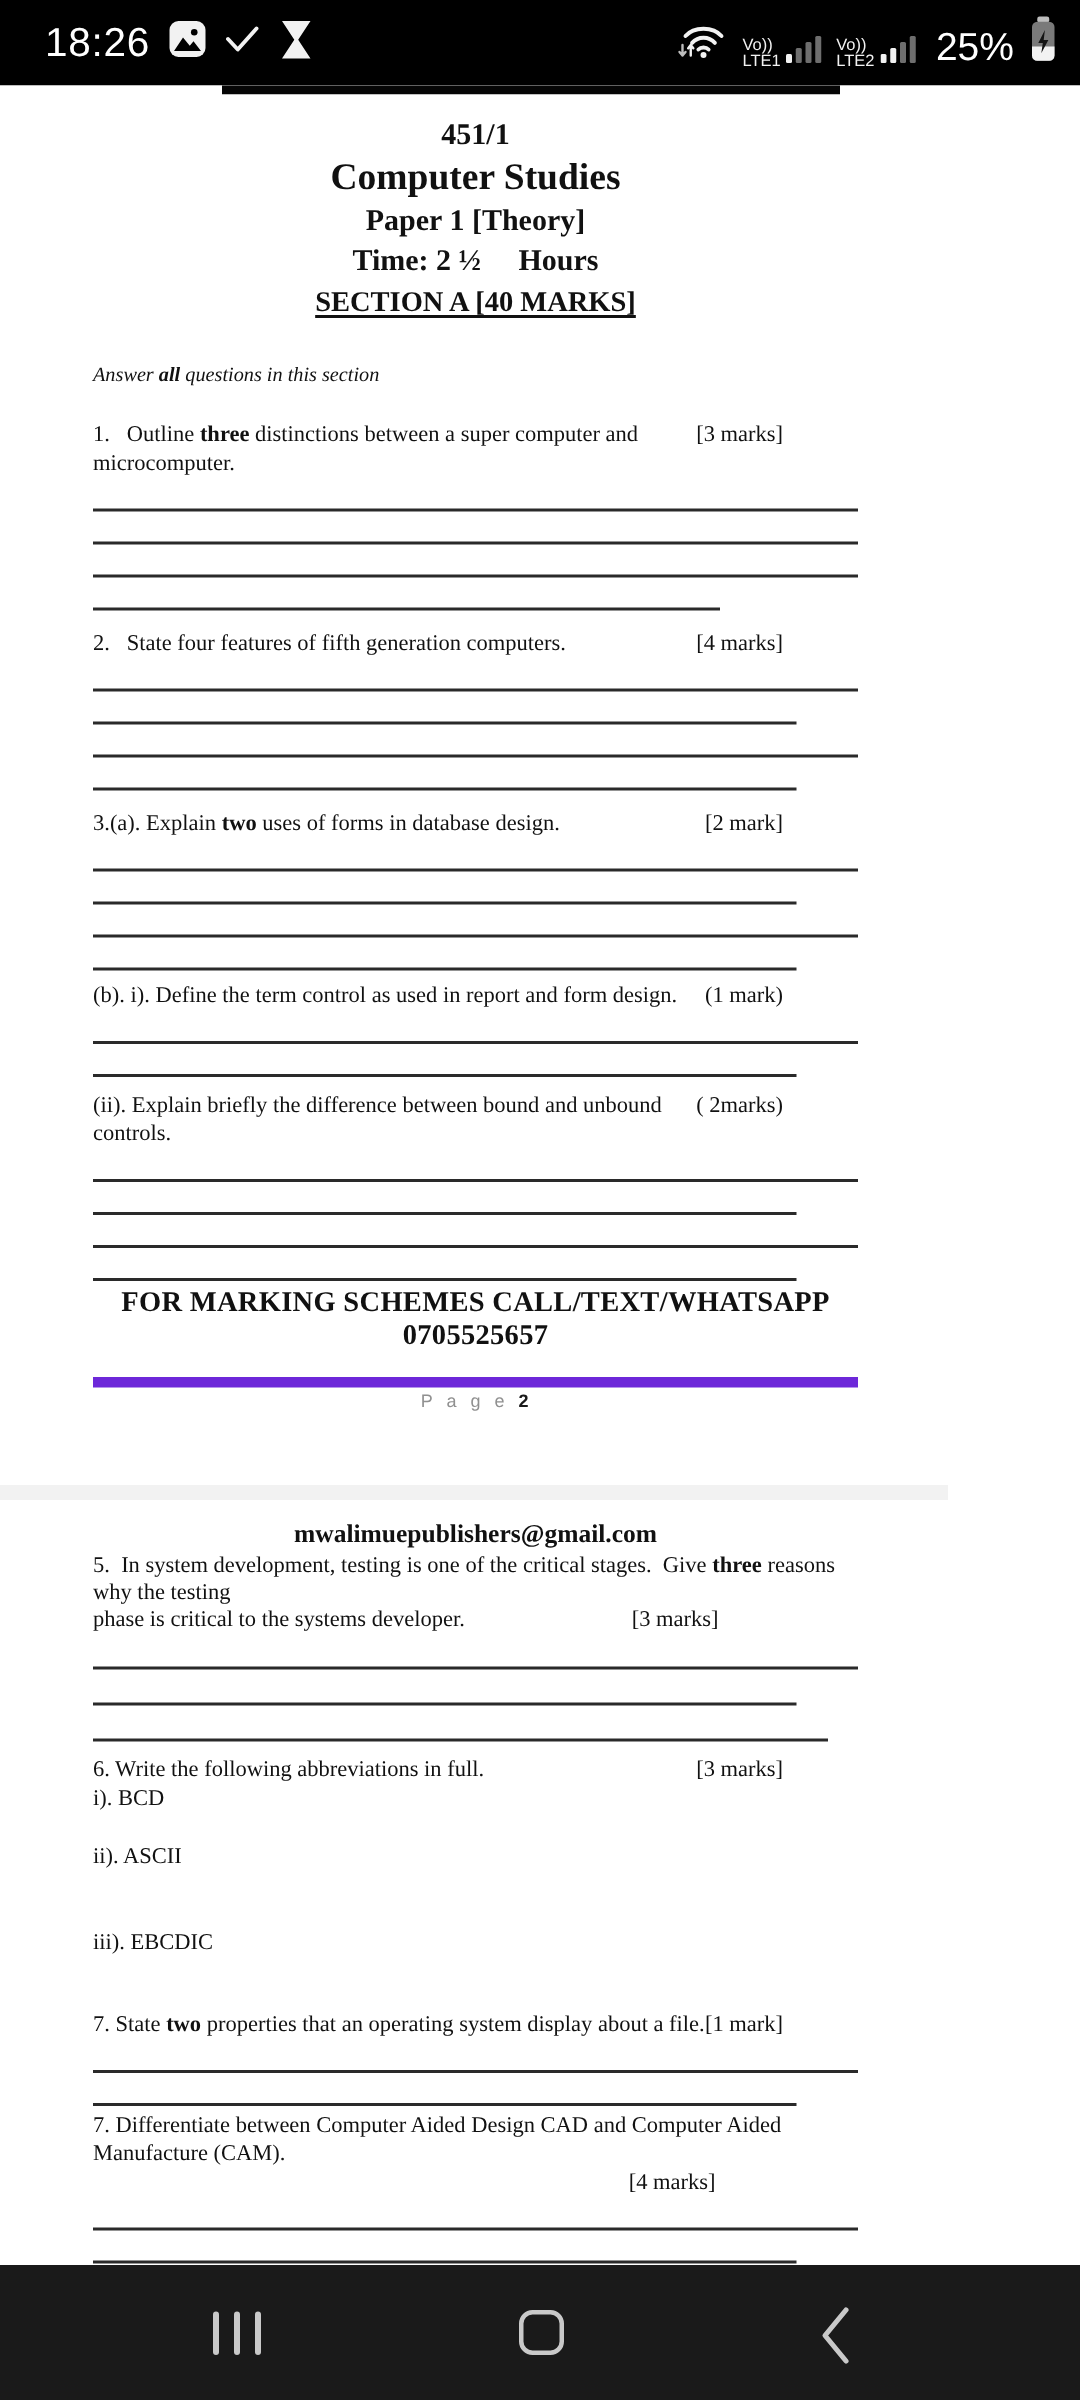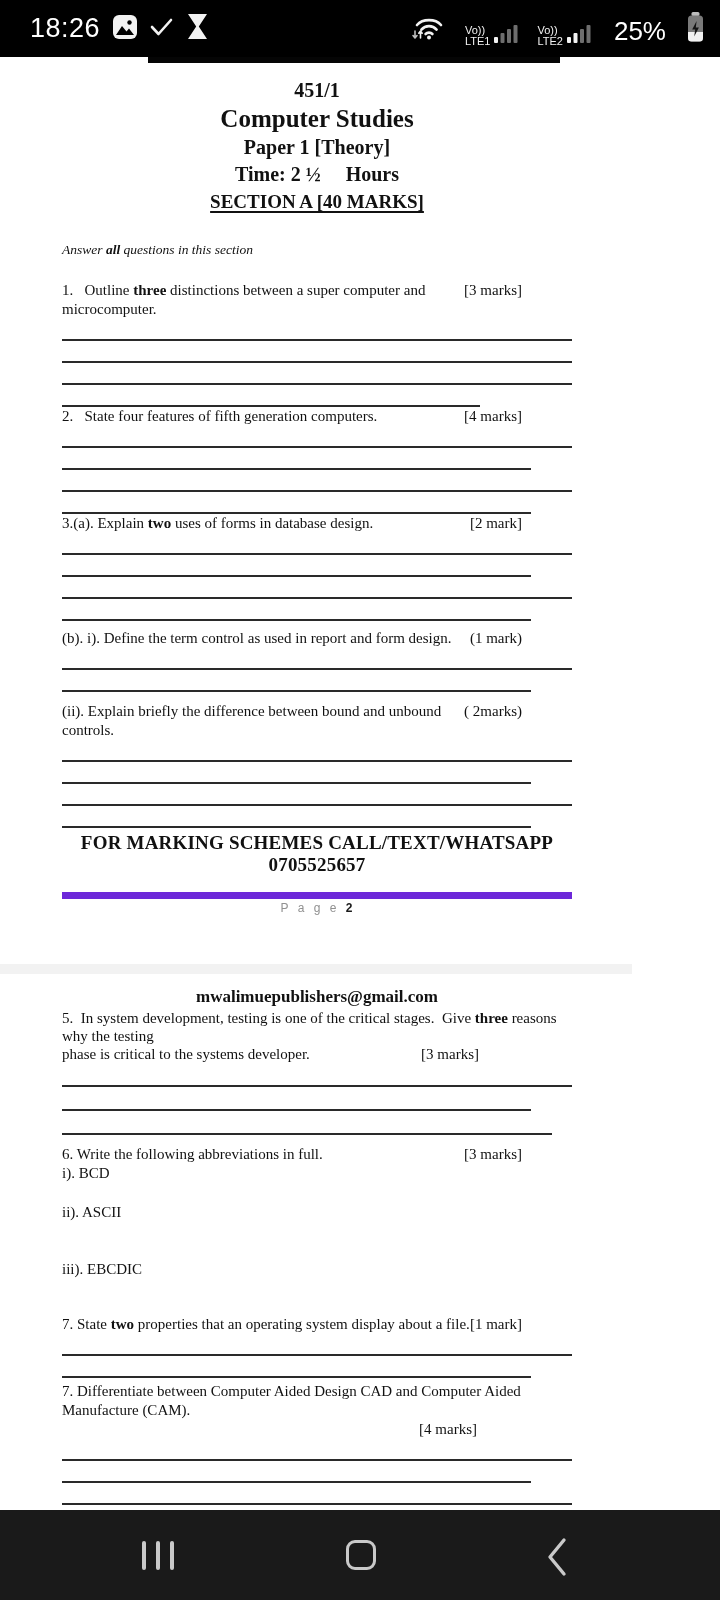--- a/index.html
+++ b/index.html
@@ -3,21 +3,21 @@
 <meta charset="utf-8">
 <style>
   html,body{margin:0;padding:0;background:#000;}
   .phone{position:relative;width:720px;height:1600px;overflow:hidden;background:#fff;font-family:"Liberation Sans",sans-serif;}
 
   
   .status-bar{position:absolute;top:0;left:0;width:720px;height:57px;background:#000;color:#fff;
     display:flex;align-items:center;justify-content:space-between;padding:0 14px 0 30px;box-sizing:border-box;}
   .sb-left{display:flex;align-items:center;gap:12px;}
   .sb-time{font-size:27px;letter-spacing:.5px;}
-  .sb-right{display:flex;align-items:flex-end;gap:19px;}
+  .sb-right{display:flex;align-items:flex-end;gap:9px;}
   .sim-group{display:flex;align-items:flex-end;gap:4px;}
   .sim-labels{display:flex;flex-direction:column;align-items:flex-start;line-height:11px;font-size:11px;color:#f2f2f2;}
   .sb-batt-pct{font-size:26px;margin-left:4px;}
   .icon-svg{display:block;}
 
   
   .top-line-row{position:absolute;top:57px;left:0;width:720px;height:6px;background:#fff;}
   .top-line{margin-left:148px;width:412px;height:6px;background:#050505;}
 
   
@@ -27,21 +27,21 @@
 
   .doc-header{text-align:center;padding-top:15px;}
   .h-code{font-size:20px;font-weight:bold;line-height:25px;}
   .h-subject{font-size:25px;font-weight:bold;line-height:31px;}
   .h-paper{font-size:20px;font-weight:bold;line-height:27px;}
   .h-time{font-size:20px;font-weight:bold;line-height:27px;white-space:pre;}
   .h-section{font-size:19px;font-weight:bold;line-height:27px;text-decoration:underline;text-decoration-thickness:2px;text-underline-offset:3px;}
 
   .instruction{margin-top:27px;font-style:italic;font-size:13.5px;line-height:16px;white-space:pre-wrap;}
 
-  .question{margin-top:0;}
+  .question{margin-top:13px;}
   .q-row{display:flex;align-items:baseline;font-size:15px;line-height:19px;}
   .q-text{white-space:pre-wrap;}
   .q-marks{white-space:pre;}
   .q-marks.right{margin-left:auto;margin-right:50px;}
   .q-marks.l2{margin-left:auto;margin-right:93px;}
   .q-marks.inline{margin-left:6px;}
   .q-marks-own{font-size:15px;line-height:19px;text-align:right;padding-right:95px;}
   .ans-line{height:20px;border-bottom:2px solid #2a2a2a;}
   .q-sub{font-size:15px;line-height:19px;}
 

